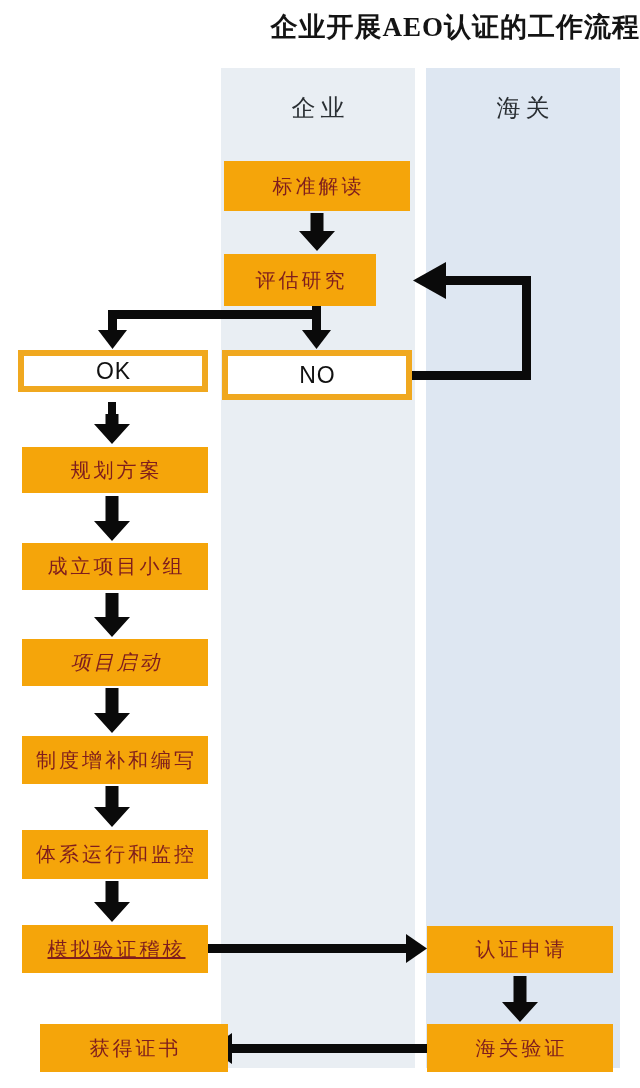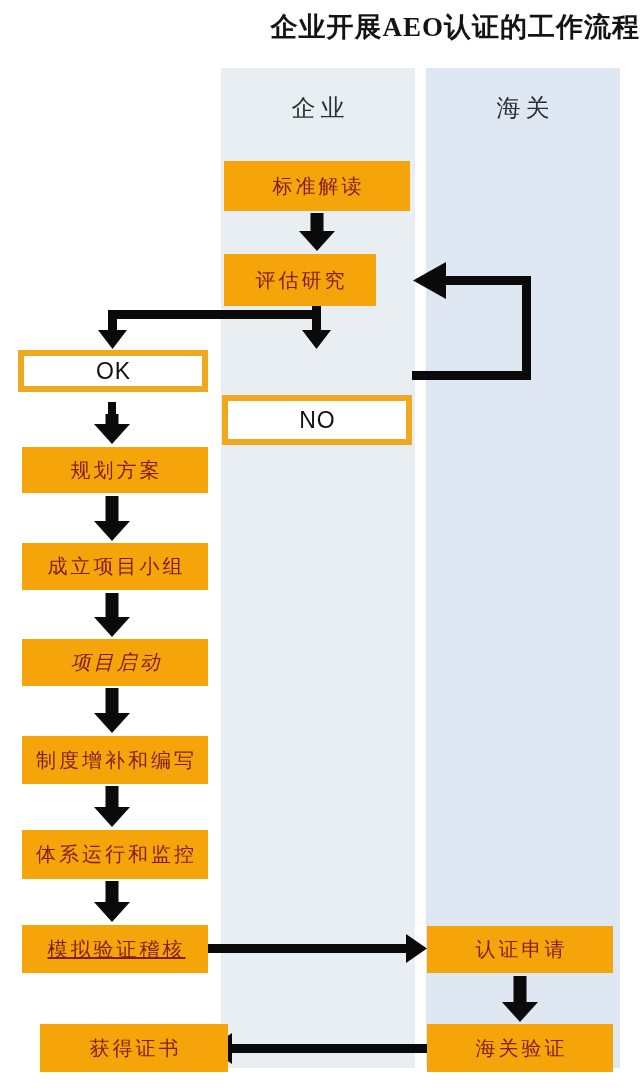--- a/index.html
+++ b/index.html
@@ -88,21 +88,21 @@
       <polygon points="210,1048.5 232,1033 232,1064"></polygon>
     </g>
   </svg>
 
   <div class="node" style="left:224px;top:161px;width:186px;height:50px;">标准解读</div>
 
   <div class="node" style="left:224px;top:254px;width:152px;height:52px;">评估研究</div>
 
   <div class="node decision" style="left:18px;top:350px;width:190px;height:42px;">OK</div>
 
-  <div class="node decision" style="left:222px;top:350px;width:190px;height:50px;margin-top:45px;">NO</div>
+  <div class="node decision" style="left:222px;top:350px;width:190px;height:50px;">NO</div>
 
   <div class="node" style="left:22px;top:447px;width:186px;height:46px;">规划方案</div>
 
   <div class="node" style="left:22px;top:543px;width:186px;height:47px;">成立项目小组</div>
 
   <div class="node" style="left:22px;top:639px;width:186px;height:47px;font-style:italic;">项目启动</div>
 
   <div class="node" style="left:22px;top:736px;width:186px;height:48px;">制度增补和编写</div>
 
   <div class="node" style="left:22px;top:830px;width:186px;height:49px;">体系运行和监控</div>

